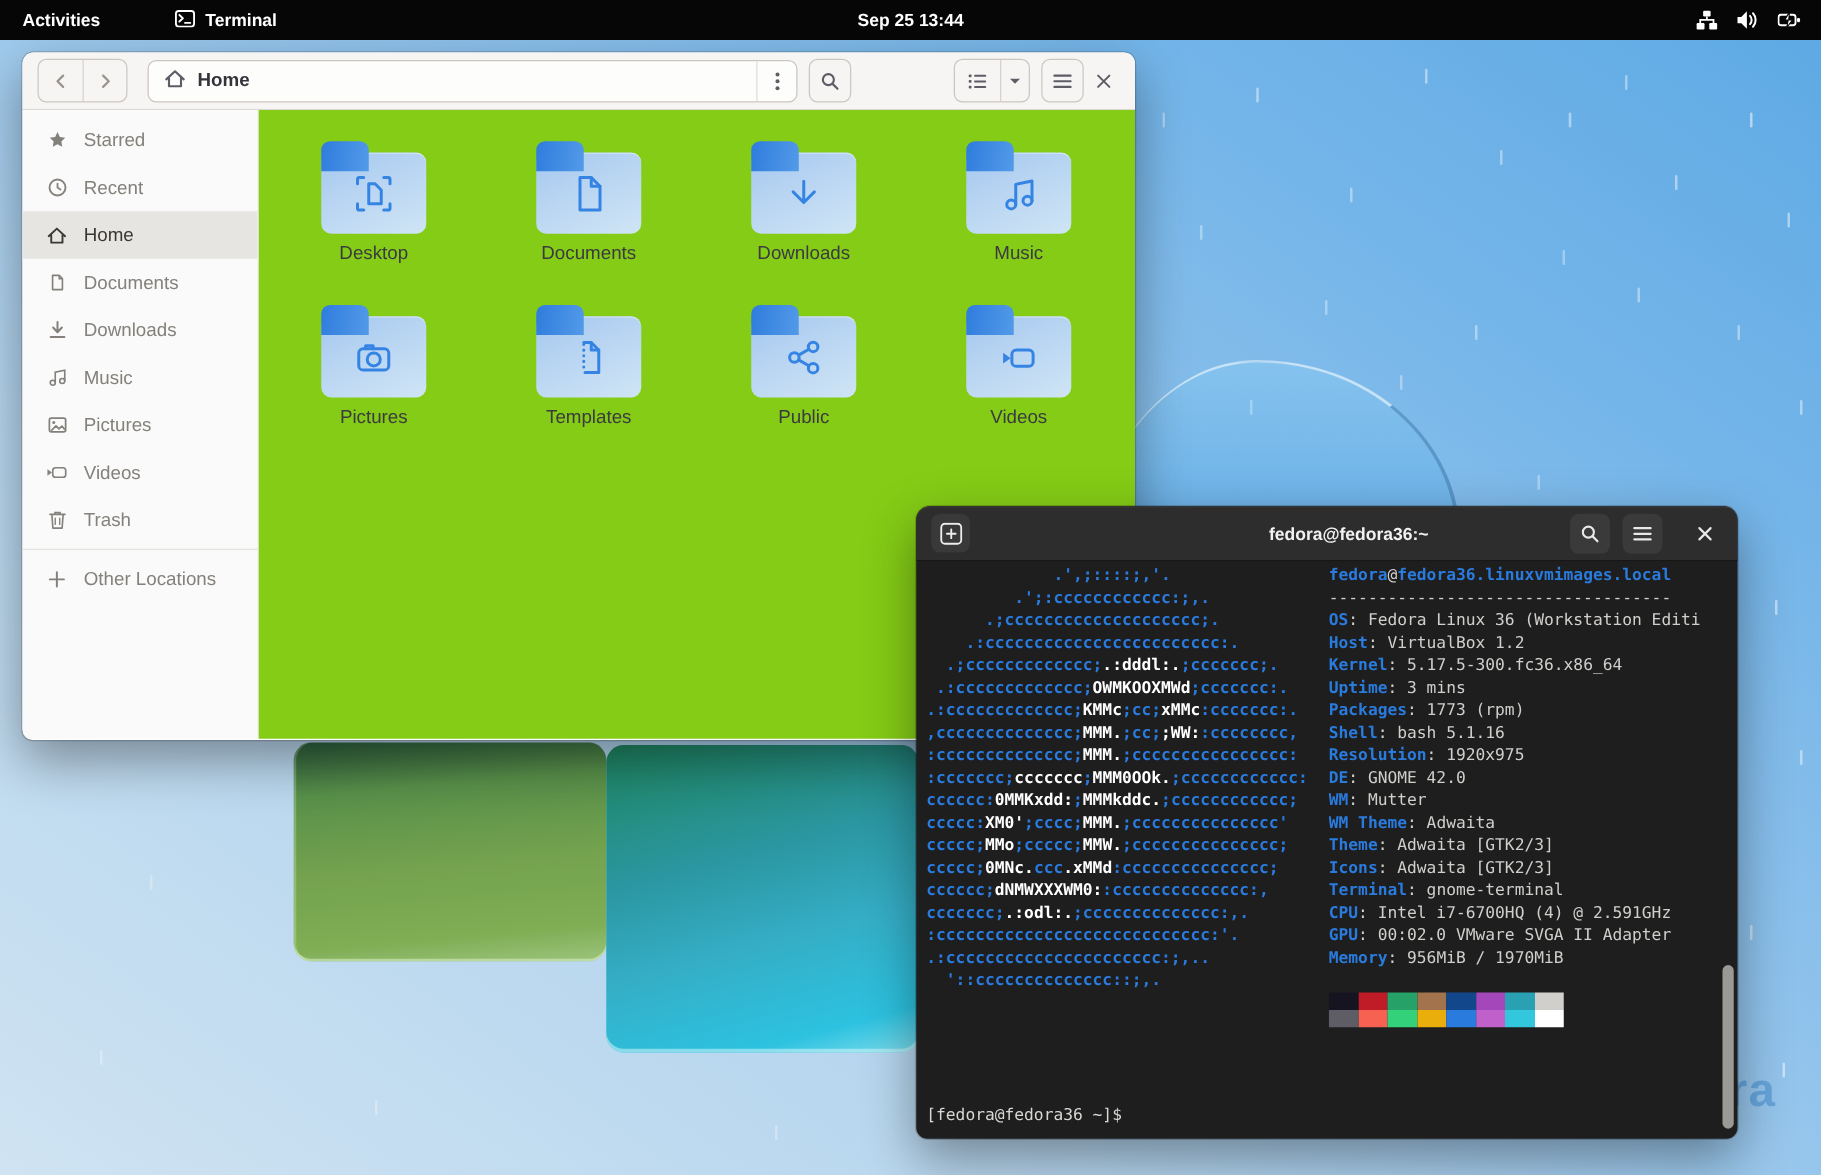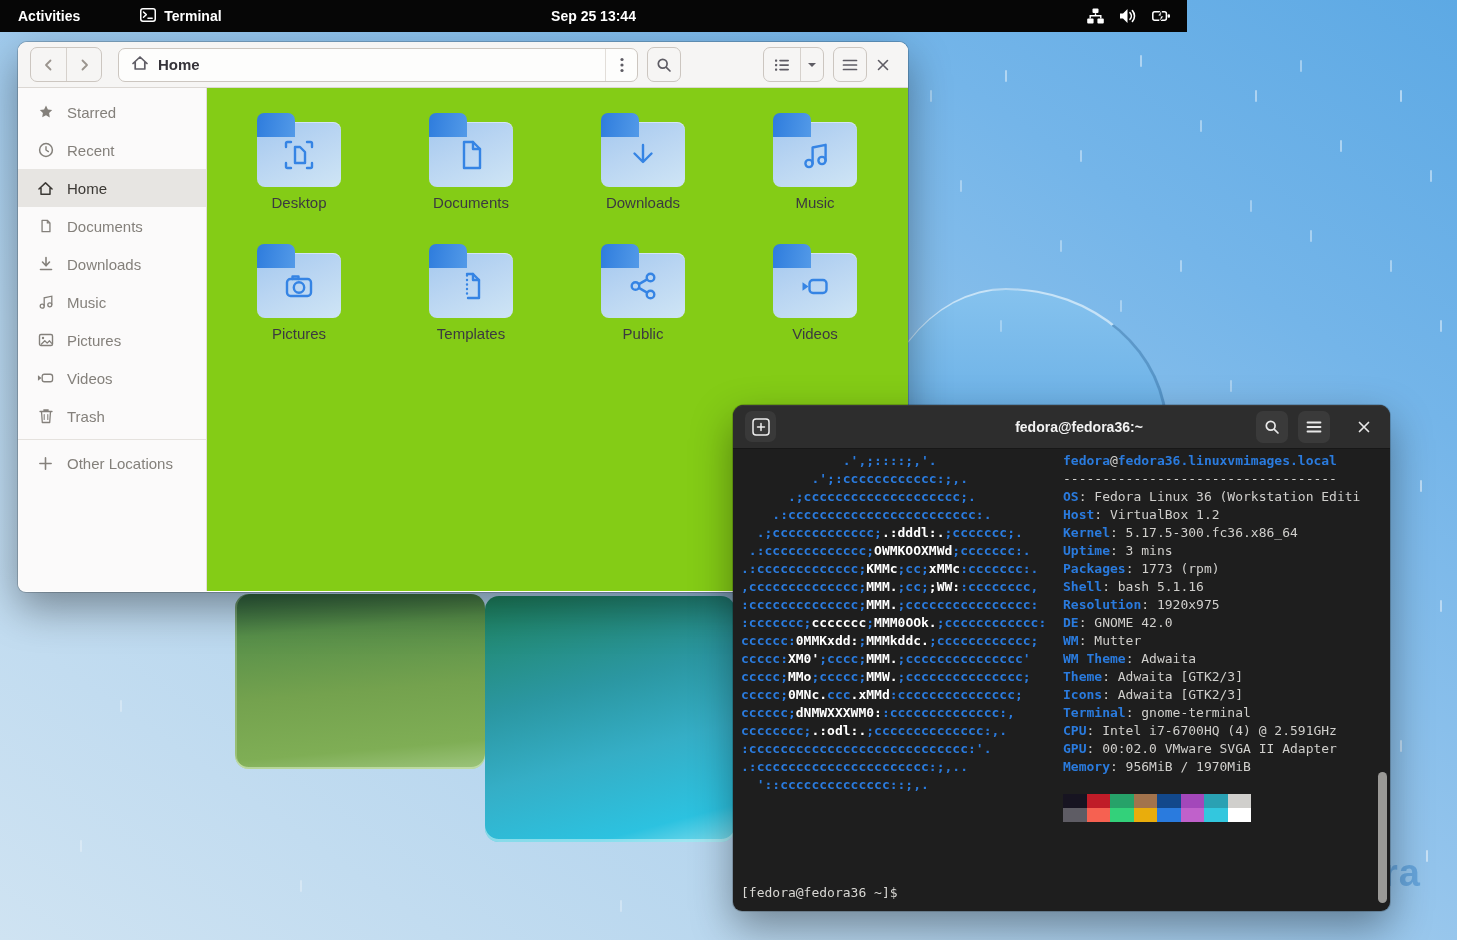--- a/index.html
+++ b/index.html
@@ -30,21 +30,21 @@
   .rect-green { position:absolute; left:235px; top:594px; width:250px; height:175px; border-radius:14px;
     background:linear-gradient(175deg,#2e5f3e 0%,#58904a 22%,#74a24e 55%,#7fae55 85%,#9cc47c 100%);
     box-shadow:inset 0 -2px 0 rgba(220,240,200,.55), inset 2px 0 0 rgba(220,240,200,.3); }
   .rect-teal { position:absolute; left:485px; top:596px; width:250px; height:246px; border-radius:14px;
     background:linear-gradient(165deg,#1e8560 0%,#2b97a2 38%,#35aec6 62%,#2cc2e0 88%,#7fdcec 100%);
     box-shadow:inset 0 -3px 0 rgba(210,245,250,.55); }
   .watermark { position:absolute; left:1383px; top:852px; font-size:38px; font-weight:bold;
     color:#4e95d4; opacity:.65; letter-spacing:1px; }
 
   
-  .topbar { position:absolute; left:0; top:0; width:1187px; height:32px; background:#060606;
+  .topbar { position:absolute; left:0; top:0; width:1457px; height:32px; background:#060606;
     display:flex; align-items:center; color:#fff; font-size:14px; font-weight:600; z-index:50; }
   .tb-activities { padding:0 18px; height:100%; display:flex; align-items:center; }
   .tb-app { display:flex; align-items:center; gap:8px; padding:0 14px; height:100%; margin-left:28px; }
   .tb-clock { position:absolute; left:0; right:0; text-align:center; pointer-events:none; }
   .tb-status { margin-left:auto; display:flex; align-items:center; gap:15px; padding-right:16px; }
   .tb-status svg { display:block; }
 
   
   .window { position:absolute; box-shadow:0 16px 42px rgba(0,0,0,.38), 0 0 0 1px rgba(0,0,0,.18); }
 
@@ -467,21 +467,21 @@
 <span class="b"> .:ccccccccccccc;</span><span class="w">OWMKOOXMWd</span><span class="b">;ccccccc:.</span>
 <span class="b">.:ccccccccccccc;</span><span class="w">KMMc</span><span class="b">;cc;</span><span class="w">xMMc</span><span class="b">:ccccccc:.</span>
 <span class="b">,cccccccccccccc;</span><span class="w">MMM.</span><span class="b">;cc;</span><span class="w">;WW:</span><span class="b">:cccccccc,</span>
 <span class="b">:cccccccccccccc;</span><span class="w">MMM.</span><span class="b">;cccccccccccccccc:</span>
 <span class="b">:ccccccc;</span><span class="w">ccccccc</span><span class="b">;</span><span class="w">MMM0OOk.</span><span class="b">;cccccccccccc:</span>
 <span class="b">cccccc:</span><span class="w">0MMKxdd:</span><span class="b">;</span><span class="w">MMMkddc.</span><span class="b">;cccccccccccc;</span>
 <span class="b">ccccc:</span><span class="w">XM0'</span><span class="b">;cccc;</span><span class="w">MMM.</span><span class="b">;ccccccccccccccc'</span>
 <span class="b">ccccc;</span><span class="w">MMo</span><span class="b">;ccccc;</span><span class="w">MMW.</span><span class="b">;ccccccccccccccc;</span>
 <span class="b">ccccc;</span><span class="w">0MNc.</span><span class="b">ccc</span><span class="w">.xMMd</span><span class="b">:ccccccccccccccc;</span>
 <span class="b">cccccc;</span><span class="w">dNMWXXXWM0:</span><span class="b">:cccccccccccccc:,</span>
-<span class="b">cccccccc;</span><span class="w">.:odl:.</span><span class="b">;cccccccccccccc:,.</span>
+<span class="b">ccccccc;</span><span class="w">.:odl:.</span><span class="b">;cccccccccccccc:,.</span>
 <span class="b">:cccccccccccccccccccccccccccc:'.</span>
 <span class="b">.:cccccccccccccccccccccc:;,..</span>
 <span class="b">  '::cccccccccccccc::;,.</span></pre>
       <div class="infocol" id="infocol"><div class="hostline"><span>fedora</span><span class="at">@</span><span>fedora36.linuxvmimages.local</span></div><div>-----------------------------------</div><div><span class="lbl">OS</span>: Fedora Linux 36 (Workstation Editi</div><div><span class="lbl">Host</span>: VirtualBox 1.2</div><div><span class="lbl">Kernel</span>: 5.17.5-300.fc36.x86_64</div><div><span class="lbl">Uptime</span>: 3 mins</div><div><span class="lbl">Packages</span>: 1773 (rpm)</div><div><span class="lbl">Shell</span>: bash 5.1.16</div><div><span class="lbl">Resolution</span>: 1920x975</div><div><span class="lbl">DE</span>: GNOME 42.0</div><div><span class="lbl">WM</span>: Mutter</div><div><span class="lbl">WM Theme</span>: Adwaita</div><div><span class="lbl">Theme</span>: Adwaita [GTK2/3]</div><div><span class="lbl">Icons</span>: Adwaita [GTK2/3]</div><div><span class="lbl">Terminal</span>: gnome-terminal</div><div><span class="lbl">CPU</span>: Intel i7-6700HQ (4) @ 2.591GHz</div><div><span class="lbl">GPU</span>: 00:02.0 VMware SVGA II Adapter</div><div><span class="lbl">Memory</span>: 956MiB / 1970MiB</div><div class="pal-row first"><div class="pal-sw" style="background: rgb(23, 20, 33);"></div><div class="pal-sw" style="background: rgb(192, 28, 40);"></div><div class="pal-sw" style="background: rgb(38, 162, 105);"></div><div class="pal-sw" style="background: rgb(162, 115, 76);"></div><div class="pal-sw" style="background: rgb(18, 72, 139);"></div><div class="pal-sw" style="background: rgb(163, 71, 186);"></div><div class="pal-sw" style="background: rgb(42, 161, 179);"></div><div class="pal-sw" style="background: rgb(208, 207, 204);"></div></div><div class="pal-row"><div class="pal-sw" style="background: rgb(94, 92, 100);"></div><div class="pal-sw" style="background: rgb(246, 97, 81);"></div><div class="pal-sw" style="background: rgb(51, 209, 122);"></div><div class="pal-sw" style="background: rgb(233, 173, 12);"></div><div class="pal-sw" style="background: rgb(42, 123, 222);"></div><div class="pal-sw" style="background: rgb(192, 97, 203);"></div><div class="pal-sw" style="background: rgb(51, 199, 222);"></div><div class="pal-sw" style="background: rgb(255, 255, 255);"></div></div></div>
       <div class="prompt">[fedora@fedora36 ~]$</div>
       <div class="t-scrollbar"></div>
     </div>
   </div>
 </div>
 

